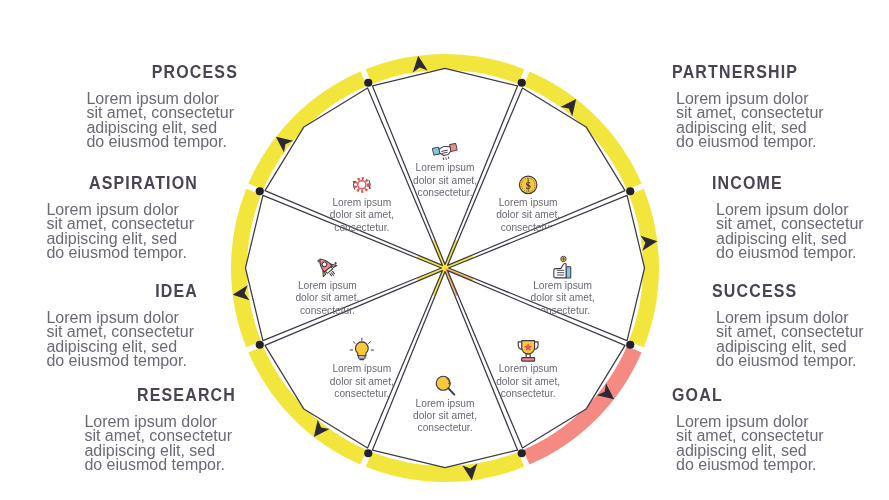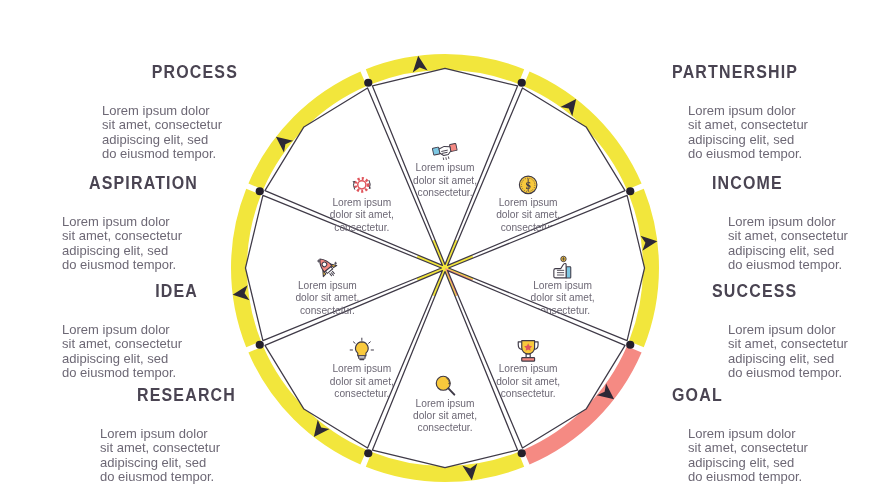--- a/index.html
+++ b/index.html
@@ -17,24 +17,24 @@
     font-weight:700;
     font-size:19px;
     letter-spacing:1.4px;
     color:#4a4452;
     margin:0 0 7px 0;
     line-height:1;
     transform:scaleX(.84);
     white-space:nowrap;
   }
   .label-block .desc{
-    font-size:13px;
+    font-size:16px;
     line-height:14.4px;
     color:#6d6875;
-    margin:16px;
+    margin:4px;
   }
   .side-left{text-align:right;}
   .side-left .title{transform-origin:right center;}
   .side-left .desc{display:inline-block;text-align:left;}
   .side-right{text-align:left;}
   .side-right .title{transform-origin:left center;}
   .side-right .desc{display:inline-block;text-align:left;}
 
   
   #wheel{position:absolute;left:215px;top:22px;width:460px;height:460px;}

